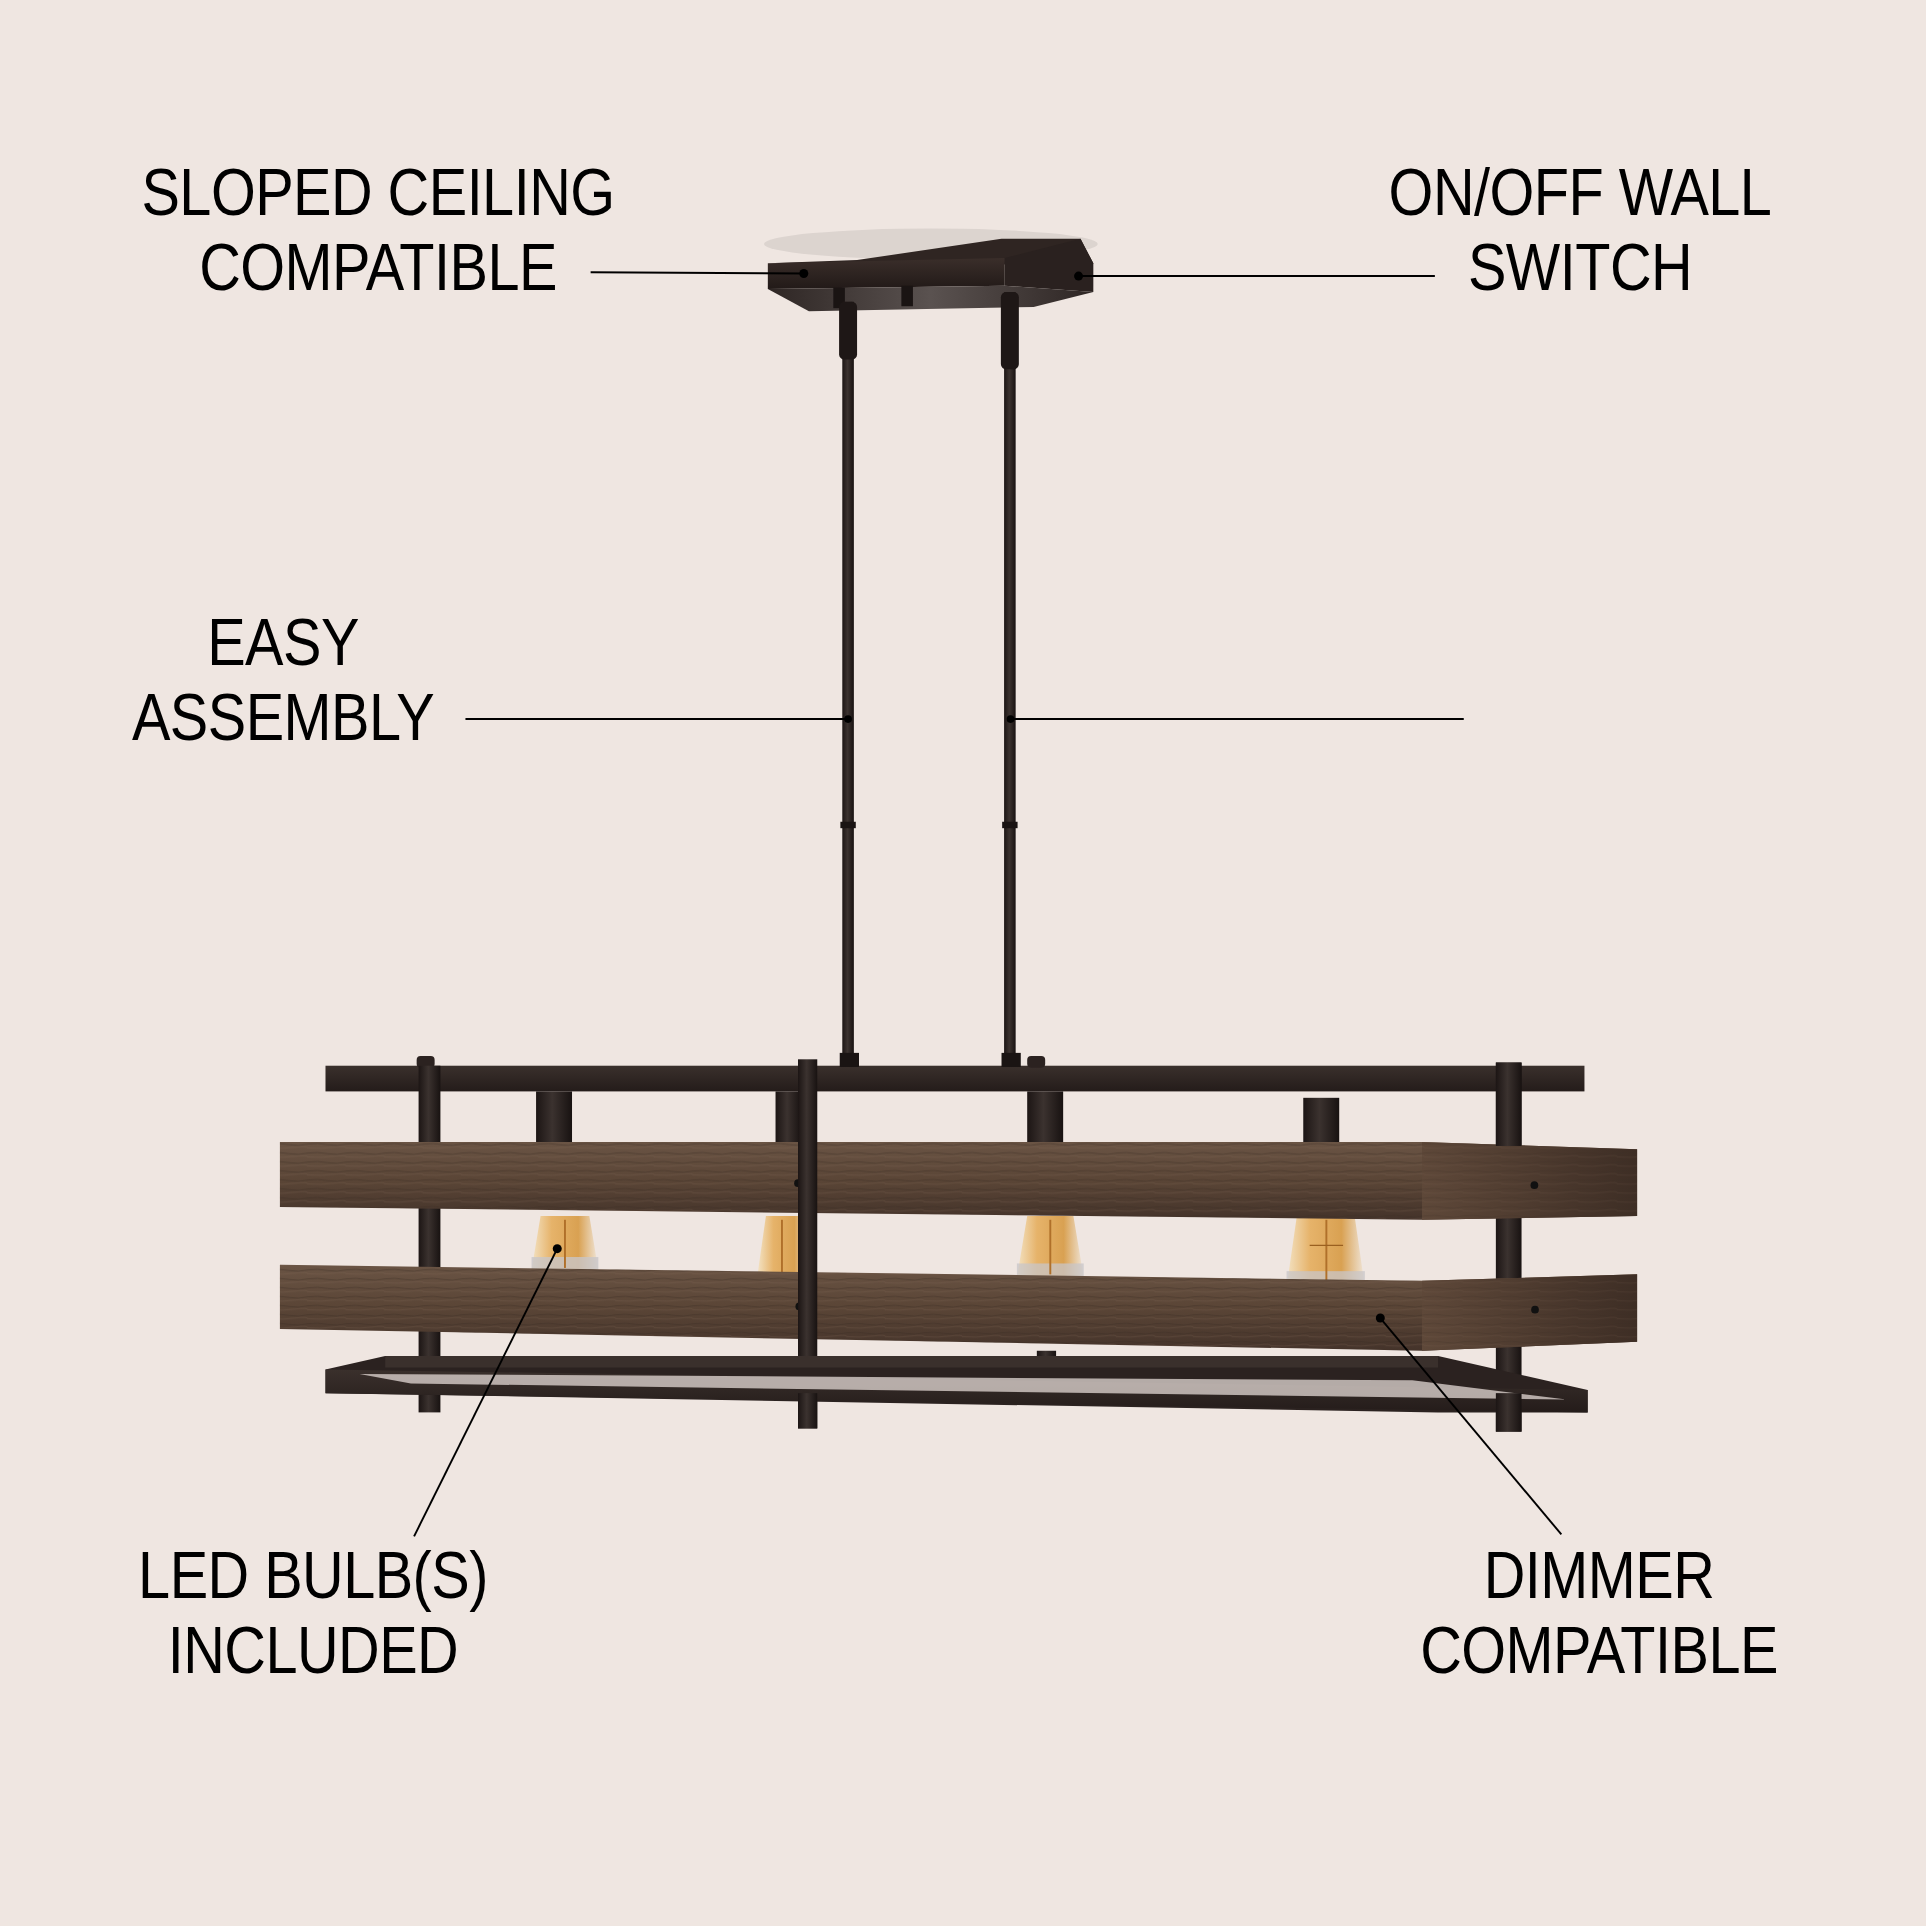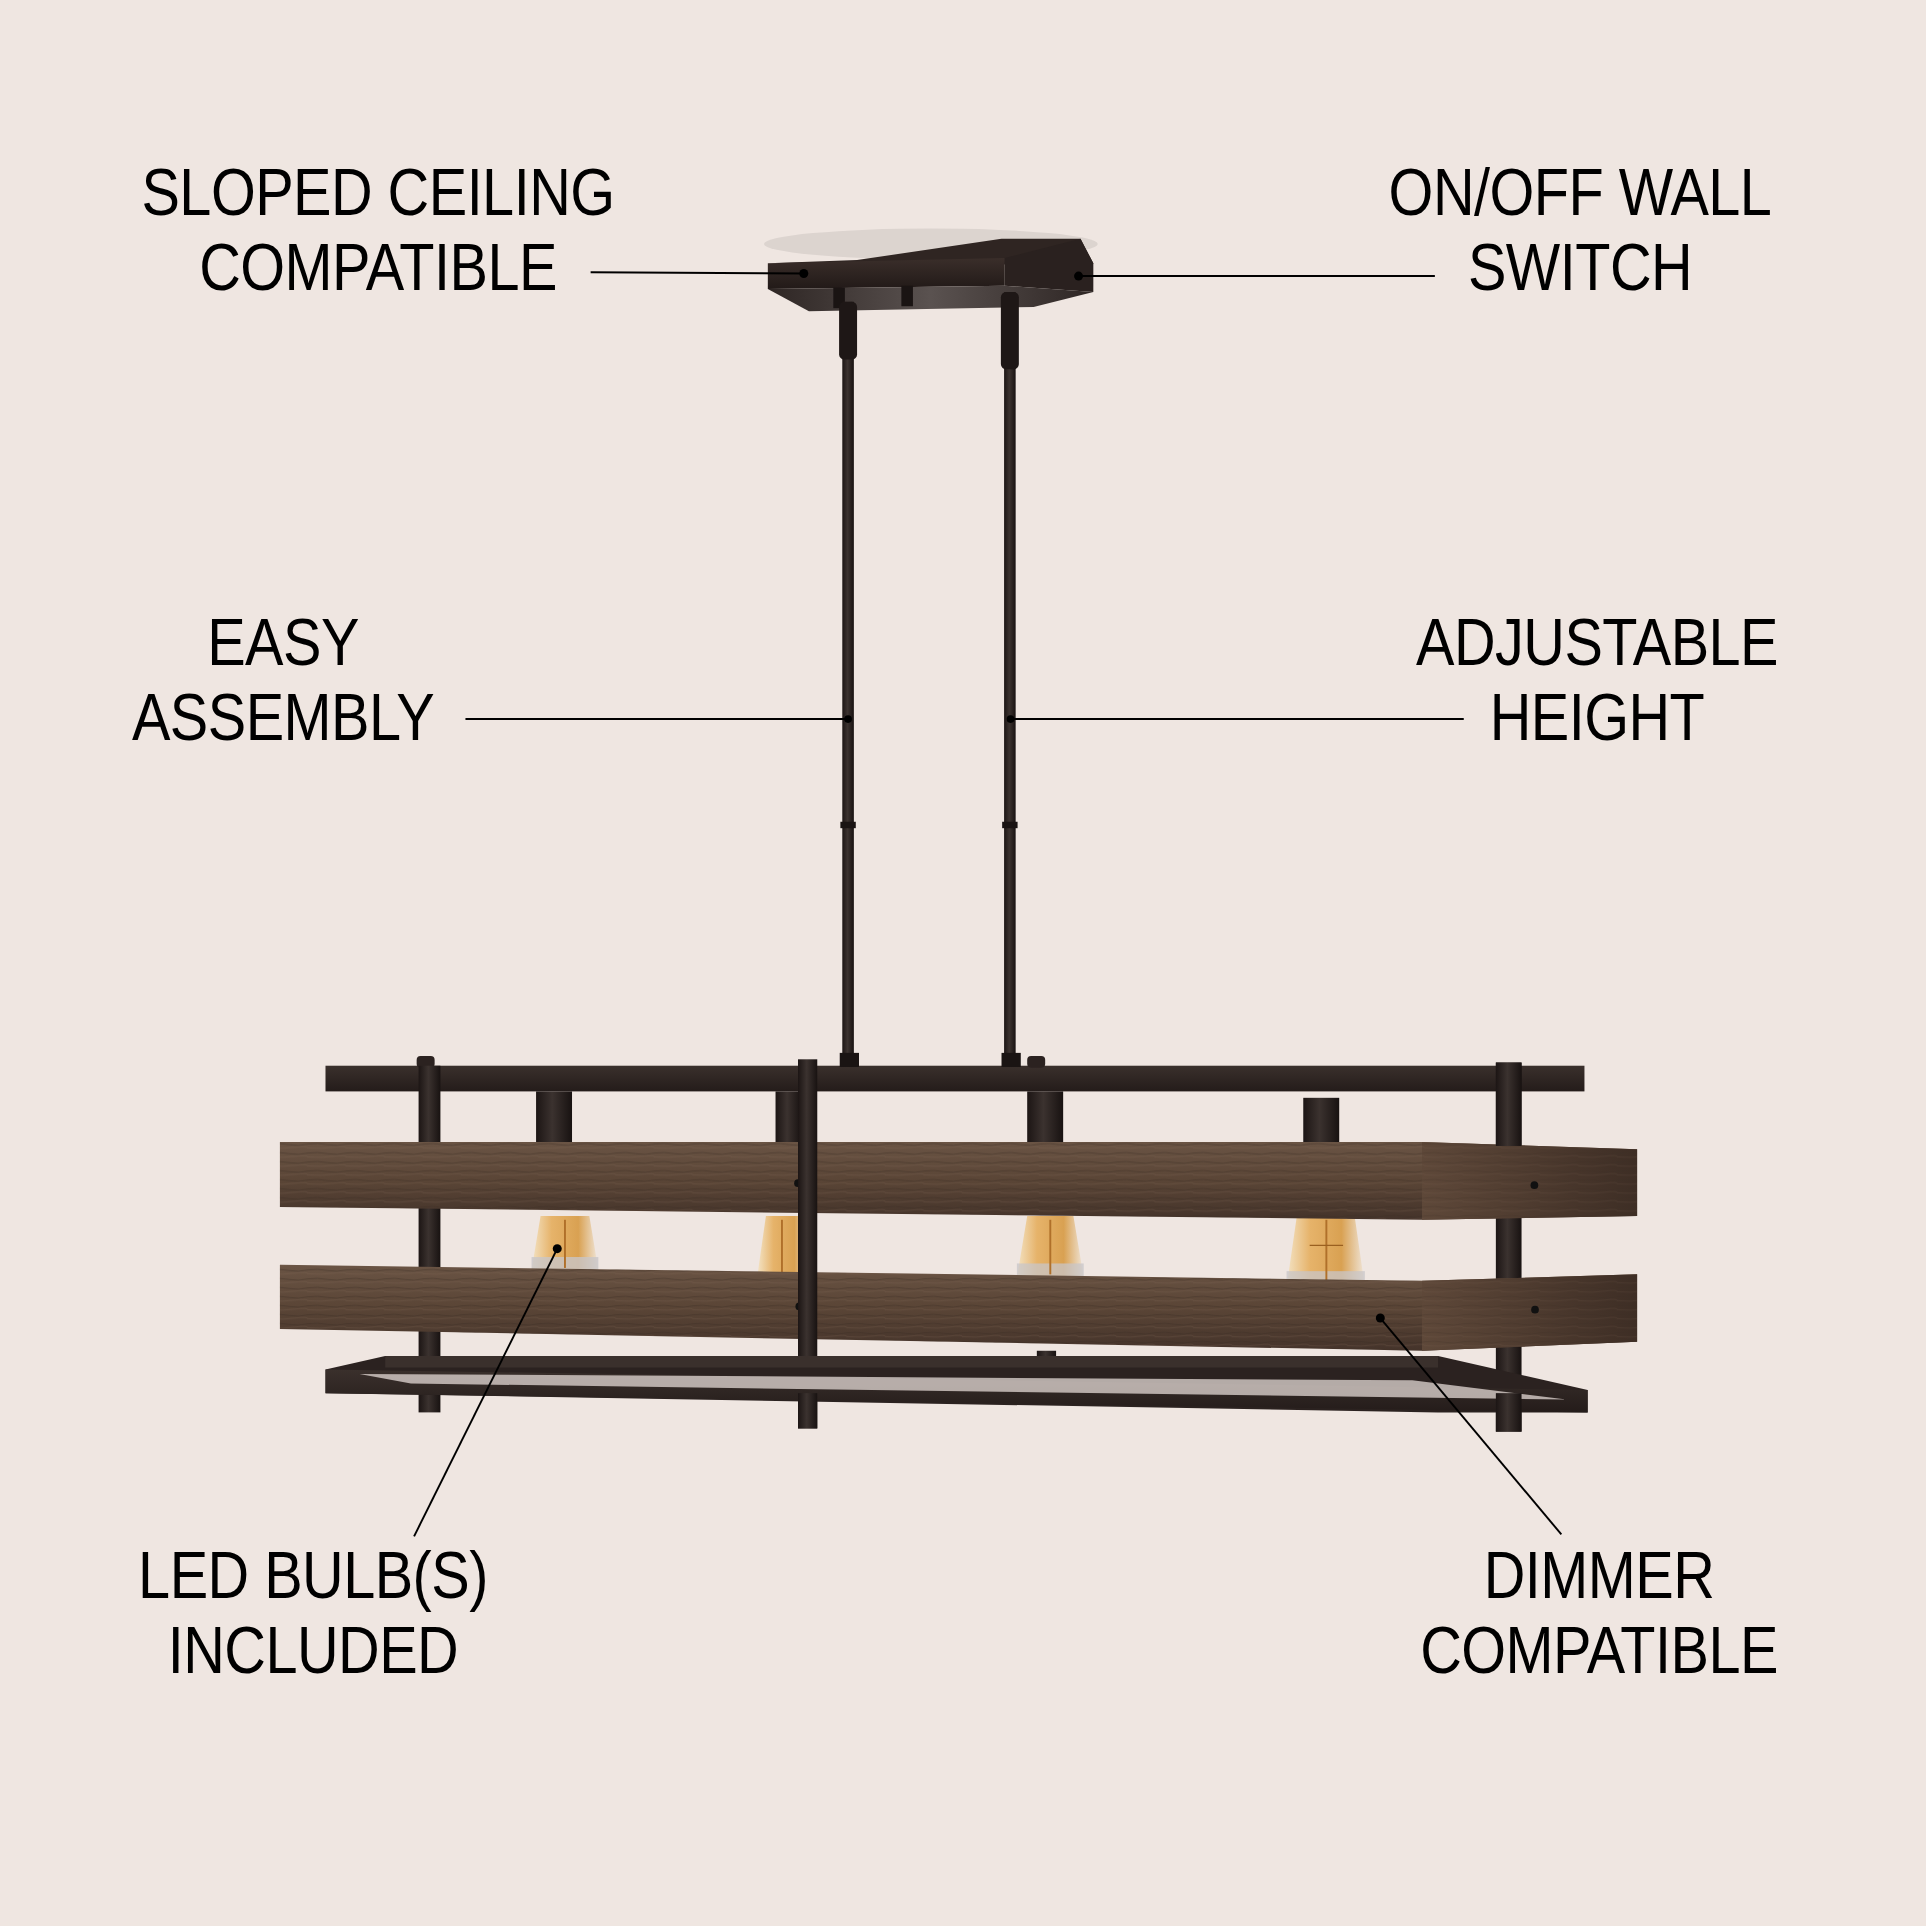--- a/index.html
+++ b/index.html
@@ -182,24 +182,20 @@
   <div class="label" style="left:1291px; top:155px; width:578px;">
     <span>ON/OFF WALL</span>
     <span style="margin-top:1.3px;">SWITCH</span>
   </div>
 
   <div class="label" style="left:26px; top:605px; width:514px;">
     <span>EASY</span>
     <span style="margin-top:1.3px;">ASSEMBLY</span>
   </div>
 
-  <div class="label" style="left:1308px; top:605px; width:578px;">
-    <span>ADJUSTABLE</span>
-    <span style="margin-top:1.3px;">HEIGHT</span>
-  </div>
 
   <div class="label" style="left:56px; top:1538px; width:514px;">
     <span>LED BULB(S)</span>
     <span style="margin-top:1.3px;">INCLUDED</span>
   </div>
 
   <div class="label" style="left:1310px; top:1538px; width:578px;">
     <span>DIMMER</span>
     <span style="margin-top:1.3px;">COMPATIBLE</span>
   </div>

